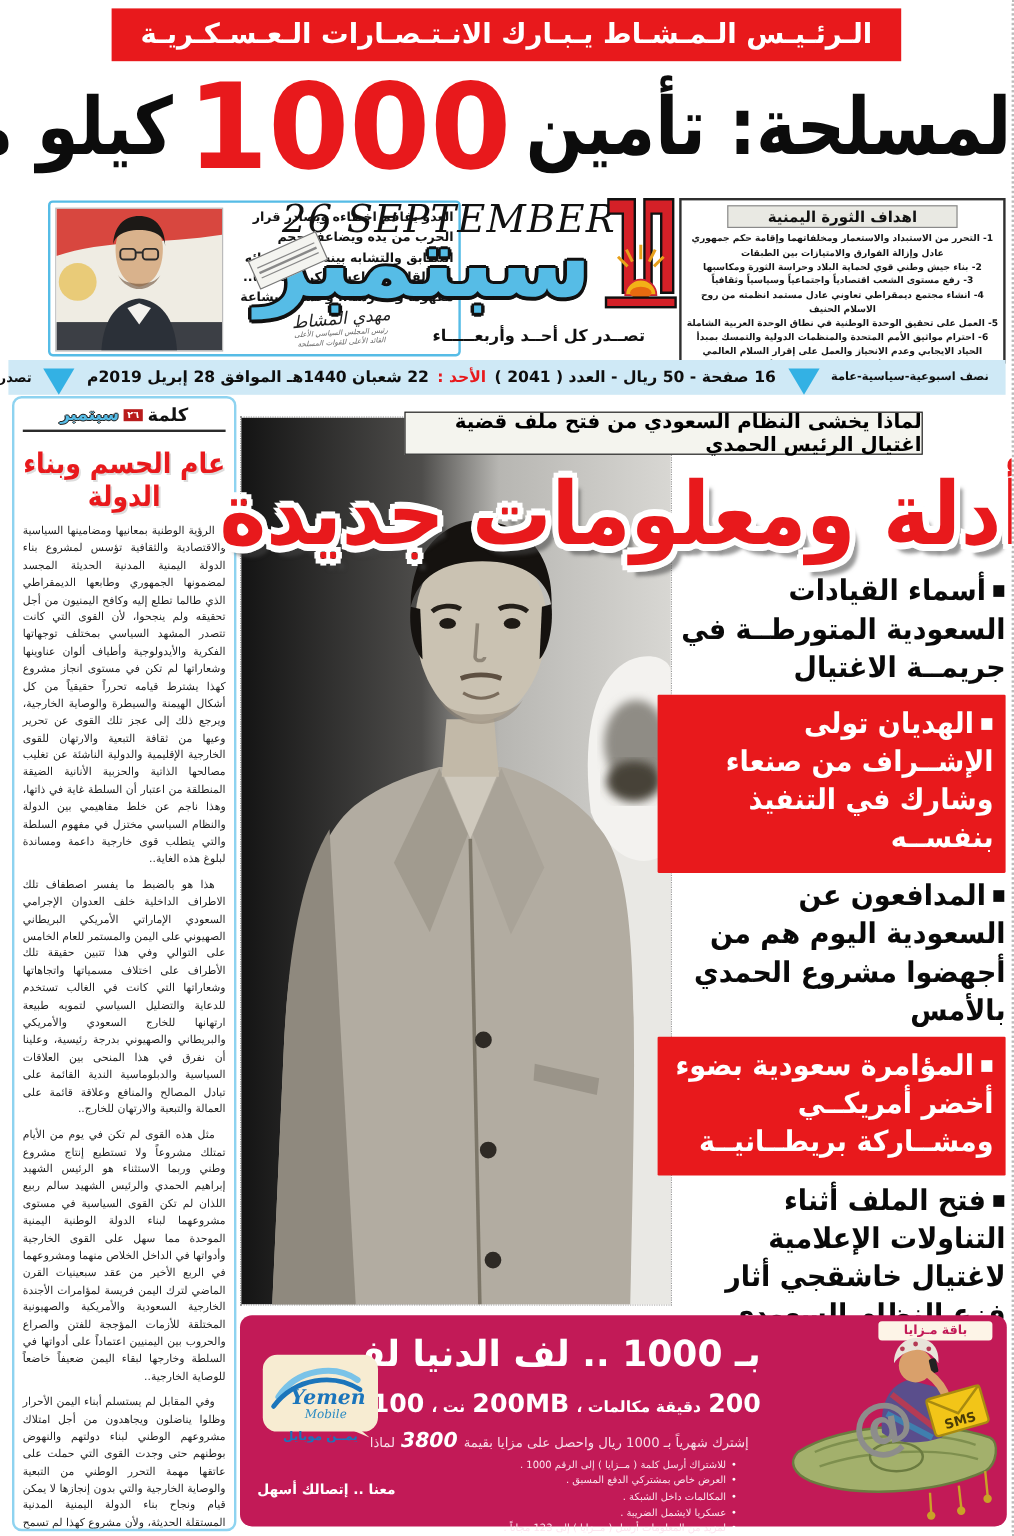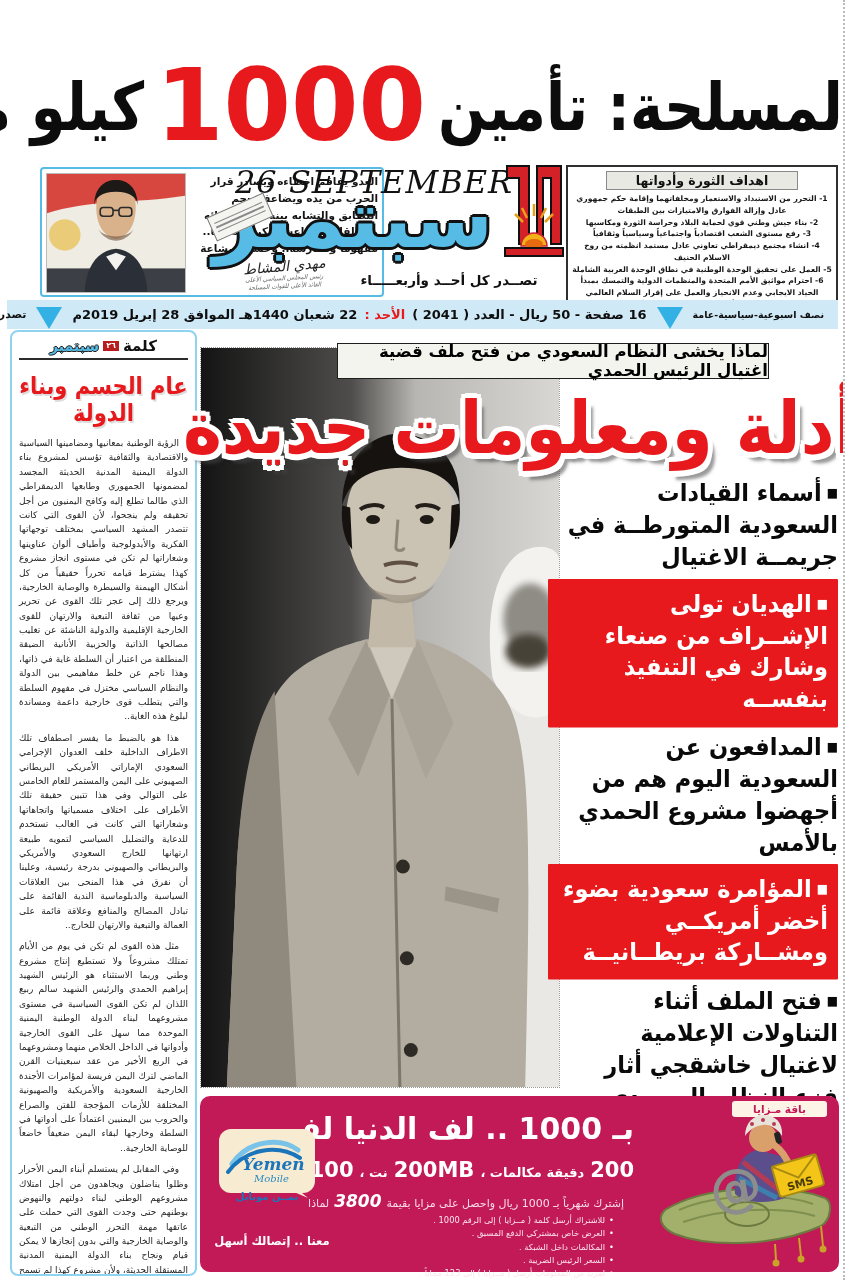--- a/index.html
+++ b/index.html
@@ -110,20 +110,23 @@
   .ad-logo{position:absolute;left:18px;top:32px;width:98px;height:74px;}
   .ad-slogan{position:absolute;left:4px;top:138px;width:136px;text-align:center;color:#fff;
     font-size:11.5px;font-weight:bold;direction:rtl;}
   .ad-art{position:absolute;right:4px;top:2px;width:196px;height:172px;}
 </style>
 </head>
 <body>
 
 <div id="page">
 
+  <div class="abs top-banner">
+    <span>الـرئـيـس الـمـشـاط يـبـارك الانـتـصـارات الـعـسـكـريـة</span>
+  </div>
 
   <div class="abs main-headline">
     <span class="mh-part">القوات المسلحة: تأمين</span>
     <span class="mh-num">1000</span>
     <span class="mh-part">كيلو متر مربع</span>
   </div>
 
   <div class="abs quote-box">
     <div class="quote-col">
       <div class="quote-text">العدو يفاقم اخطاءه ويصادر قرار الحرب من يده ويضاعف حجم التطابق والتشابه بينه وبين حلفائه من القاعدة وداعش فكراً وسلوكاً.. مفهوماً وممارسة.. وحشية وبشاعة</div>
@@ -166,21 +169,21 @@
         <line x1="38" y1="60" x2="43" y2="50"></line>
       </g>
       <path d="M18,88 A13 13 0 0 1 44,88 Z" fill="#f3b117" stroke="#c23" stroke-width="1.5"></path>
       <ellipse cx="31" cy="86" rx="9" ry="5" fill="#e86a10"></ellipse>
       <rect x="2" y="90" width="58" height="8" fill="#d42027" stroke="#111" stroke-width="2"></rect>
     </svg>
     <div class="logo-tagline">تصــدر كل أحــد وأربعـــــاء</div>
   </div>
 
   <div class="abs goals-box">
-    <div class="goals-title">اهداف الثورة وأدواتها</div>
+    <div class="goals-title">اهداف الثورة اليمنية</div>
     <div class="goal">1- التحرر من الاستبداد والاستعمار ومخلفاتهما وإقامة حكم جمهوري عادل وإزالة الفوارق والامتيازات بين الطبقات</div>
     <div class="goal">2- بناء جيش وطني قوي لحماية البلاد وحراسة الثورة ومكاسبها</div>
     <div class="goal">3- رفع مستوى الشعب اقتصادياً واجتماعياً وسياسياً وثقافياً</div>
     <div class="goal">4- انشاء مجتمع ديمقراطي تعاوني عادل مستمد انظمته من روح الاسلام الحنيف</div>
     <div class="goal">5- العمل على تحقيق الوحدة الوطنية في نطاق الوحدة العربية الشاملة</div>
     <div class="goal">6- احترام مواثيق الأمم المتحدة والمنظمات الدولية والتمسك بمبدأ الحياد الايجابي وعدم الانحياز والعمل على إقرار السلام العالمي وتدعيم مبدأ التعايش السلمي بين الأمم.</div>
   </div>
 
   <div class="abs info-bar">
     <span class="ib-freq">نصف اسبوعية-سياسية-عامة</span>
@@ -306,21 +309,21 @@
     </div>
     <div class="ad-offer">
       <span>إشترك شهرياً بـ 1000 ريال واحصل على مزايا بقيمة</span>
       <span class="big">3800</span>
       <span>لماذا</span>
     </div>
     <div class="ad-bullets">
       <div><span class="dot">•</span><span>للاشتراك أرسل كلمة ( مــزايا ) إلى الرقم 1000 .</span></div>
       <div><span class="dot">•</span><span>العرض خاص بمشتركي الدفع المسبق .</span></div>
       <div><span class="dot">•</span><span>المكالمات داخل الشبكة .</span></div>
-      <div><span class="dot">•</span><span>السعر الرئيس الضريبة .</span></div>
+      <div><span class="dot">•</span><span>عسكريا لايشمل الضريبة .</span></div>
       <div><span class="dot">•</span><span>لمزيد من المعلومات أرسل ( مــزايا ) إلى 123 مجاناً .</span></div>
     </div>
     <svg class="ad-logo" viewBox="0 0 98 74">
       <rect x="1" y="1" width="96" height="64" rx="12" fill="#f7ecd2"></rect>
       <path d="M14,36 C30,12 62,9 80,22" stroke="#7ac3e8" stroke-width="5" fill="none" stroke-linecap="round"></path>
       <path d="M10,44 C28,20 60,16 82,30" stroke="#1b75bb" stroke-width="4" fill="none" stroke-linecap="round"></path>
       <text x="24" y="42" font-size="17" font-style="italic" font-weight="bold" fill="#1b75bb" font-family="DejaVu Serif, Liberation Serif, serif">Yemen</text>
       <text x="36" y="54" font-size="10" font-style="italic" fill="#2a8ac2" font-family="DejaVu Serif, Liberation Serif, serif">Mobile</text>
       <text x="49" y="72" font-size="10" font-weight="bold" fill="#1b75bb" text-anchor="middle">يمــن موبايل</text>
       <path d="M78,60 L90,70 L76,64 Z" fill="#f7ecd2"></path>

